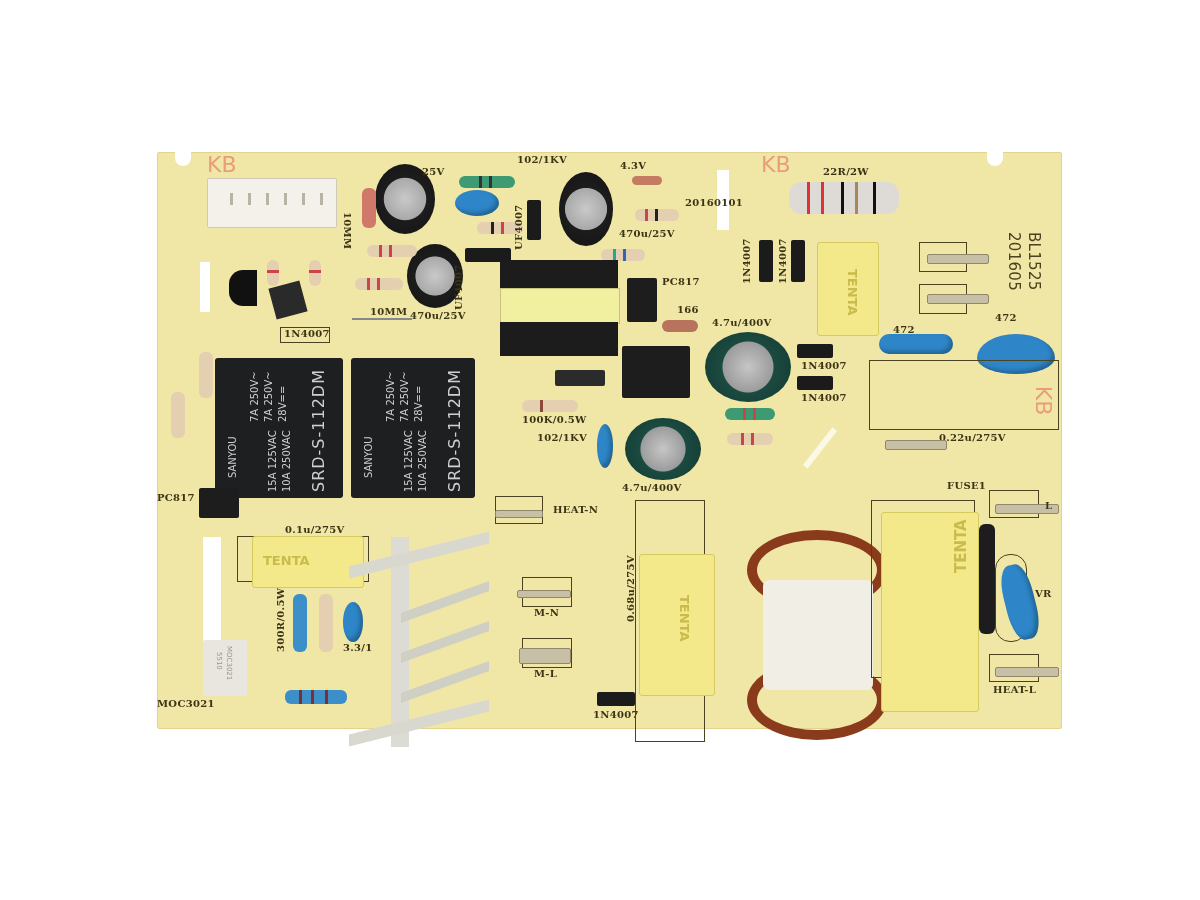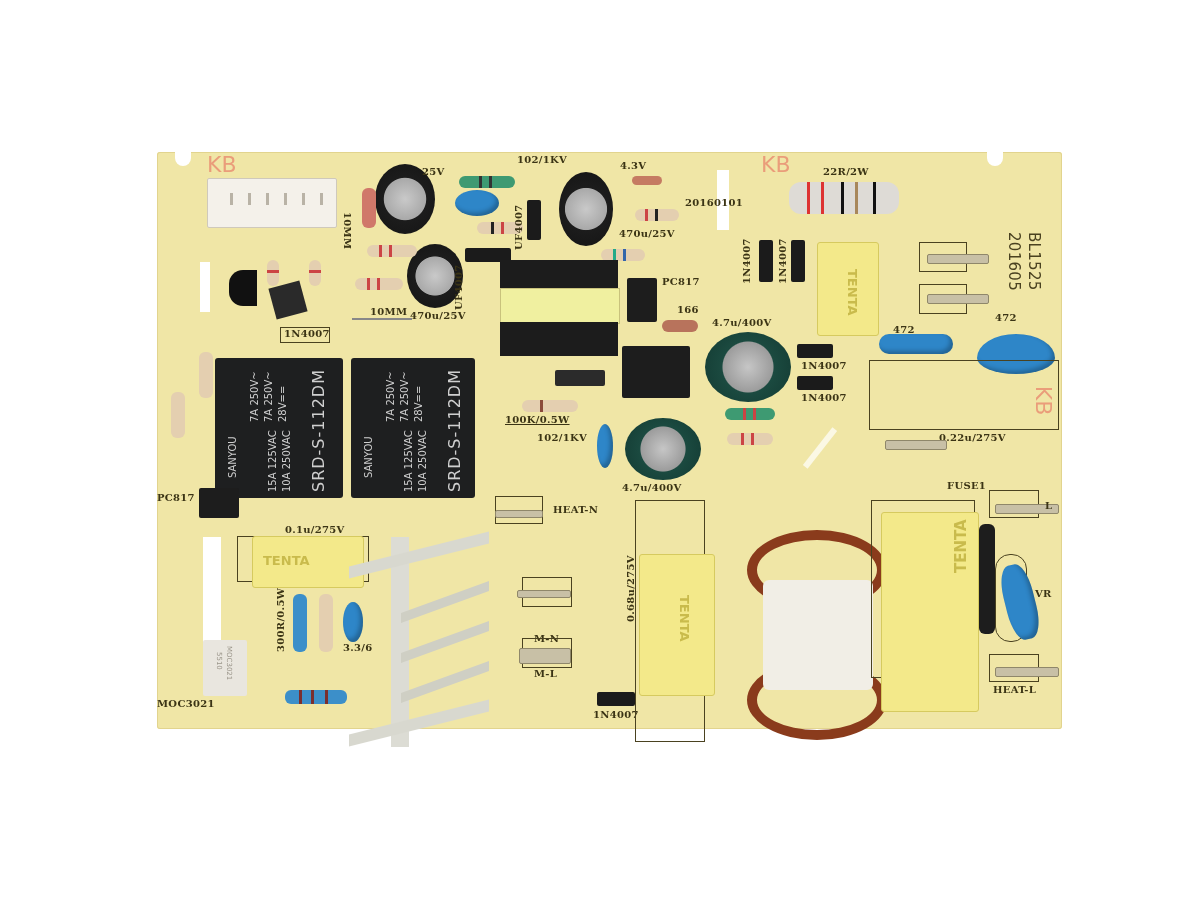--- a/index.html
+++ b/index.html
@@ -141,21 +141,21 @@
   <div class="diode" style="left:398px;top:218px;width:50px;height:16px;background:#2b2b2b;"></div>
 
   <div class="silk" style="left:555px;top:165px;">4.7u/400V</div>
   <div class="cap-g" style="left:548px;top:180px;width:86px;height:70px;"></div>
   <div class="cap-g" style="left:468px;top:266px;width:76px;height:62px;"></div>
   <div class="silk" style="left:465px;top:330px;">4.7u/400V</div>
 
   <div class="res" style="left:365px;top:248px;width:56px;">
       <div class="band" style="left:18px;background:#8a4a3a;"></div>
     </div>
-  <div class="silk" style="left:348px;top:262px;text-decoration:underline;">100K/0.5W</div>
+  <div class="silk" style="left:365px;top:262px;">100K/0.5W</div>
   <div class="cap-b" style="left:440px;top:272px;width:16px;height:44px;"></div>
   <div class="silk" style="left:380px;top:280px;">102/1KV</div>
 
   <div class="res green" style="left:568px;top:256px;width:50px;">
       <div class="band" style="left:18px;background:#c44;"></div>
       <div class="band" style="left:28px;background:#c44;"></div>
     </div>
   <div class="res" style="left:570px;top:281px;width:46px;">
       <div class="band" style="left:14px;background:#c44;"></div>
       <div class="band" style="left:24px;background:#c44;"></div>
@@ -236,36 +236,36 @@
     <div style="position:absolute;left:52px;top:60px;width:88px;height:10px;background:#cfcfc4;transform:skewY(-20deg);"></div>
     <div style="position:absolute;left:52px;top:100px;width:88px;height:10px;background:#cfcfc4;transform:skewY(-20deg);"></div>
     <div style="position:absolute;left:52px;top:140px;width:88px;height:10px;background:#cfcfc4;transform:skewY(-20deg);"></div>
     <div style="position:absolute;left:0;top:180px;width:140px;height:12px;background:#d8d8cf;transform:skewY(-14deg);"></div>
   </div>
 
   <div class="res blue" style="left:136px;top:442px;width:14px;height:58px;"></div>
   <div class="silk vertl" style="left:118px;top:500px;">300R/0.5W</div>
   <div class="res" style="left:162px;top:442px;width:14px;height:58px;"></div>
   <div class="cap-b" style="left:186px;top:450px;width:20px;height:40px;"></div>
-  <div class="silk" style="left:186px;top:490px;">3.3/6</div>
+  <div class="silk" style="left:186px;top:490px;">3.3/1</div>
   <div class="res blue" style="left:128px;top:538px;width:62px;height:14px;">
     <div class="band" style="left:14px;background:#7b2f2f;"></div>
       <div class="band" style="left:26px;background:#7b2f2f;"></div>
       <div class="band" style="left:40px;background:#7b2f2f;"></div>
   </div>
 
   <div class="moc" style="left:46px;top:488px;width:44px;height:56px;">
     <div style="position:absolute;left:30px;top:6px;transform:rotate(90deg);transform-origin:left top;white-space:nowrap;">MOC3021</div>
     <div style="position:absolute;left:20px;top:12px;transform:rotate(90deg);transform-origin:left top;white-space:nowrap;">5510</div>
   </div>
   <div class="silk" style="left:0px;top:546px;">MOC3021</div>
 
   <div class="outline" style="left:365px;top:425px;width:48px;height:28px;"></div>
   <div class="tab" style="left:360px;top:438px;width:52px;height:6px;"></div>
-  <div class="silk" style="left:377px;top:481px;">M-N</div>
+  <div class="silk" style="left:377px;top:455px;">M-N</div>
   <div class="outline" style="left:365px;top:486px;width:48px;height:28px;"></div>
   <div class="tab" style="left:362px;top:496px;width:50px;height:14px;"></div>
   <div class="silk" style="left:377px;top:516px;">M-L</div>
 
   <div class="diode" style="left:440px;top:540px;width:38px;height:14px;"></div>
   <div class="silk" style="left:436px;top:557px;">1N4007</div>
 
   <div class="outline" style="left:478px;top:348px;width:68px;height:240px;"></div>
   <div class="silk vertl" style="left:468px;top:470px;">0.68u/275V</div>
   <div class="xcap" style="left:482px;top:402px;width:74px;height:140px;">

